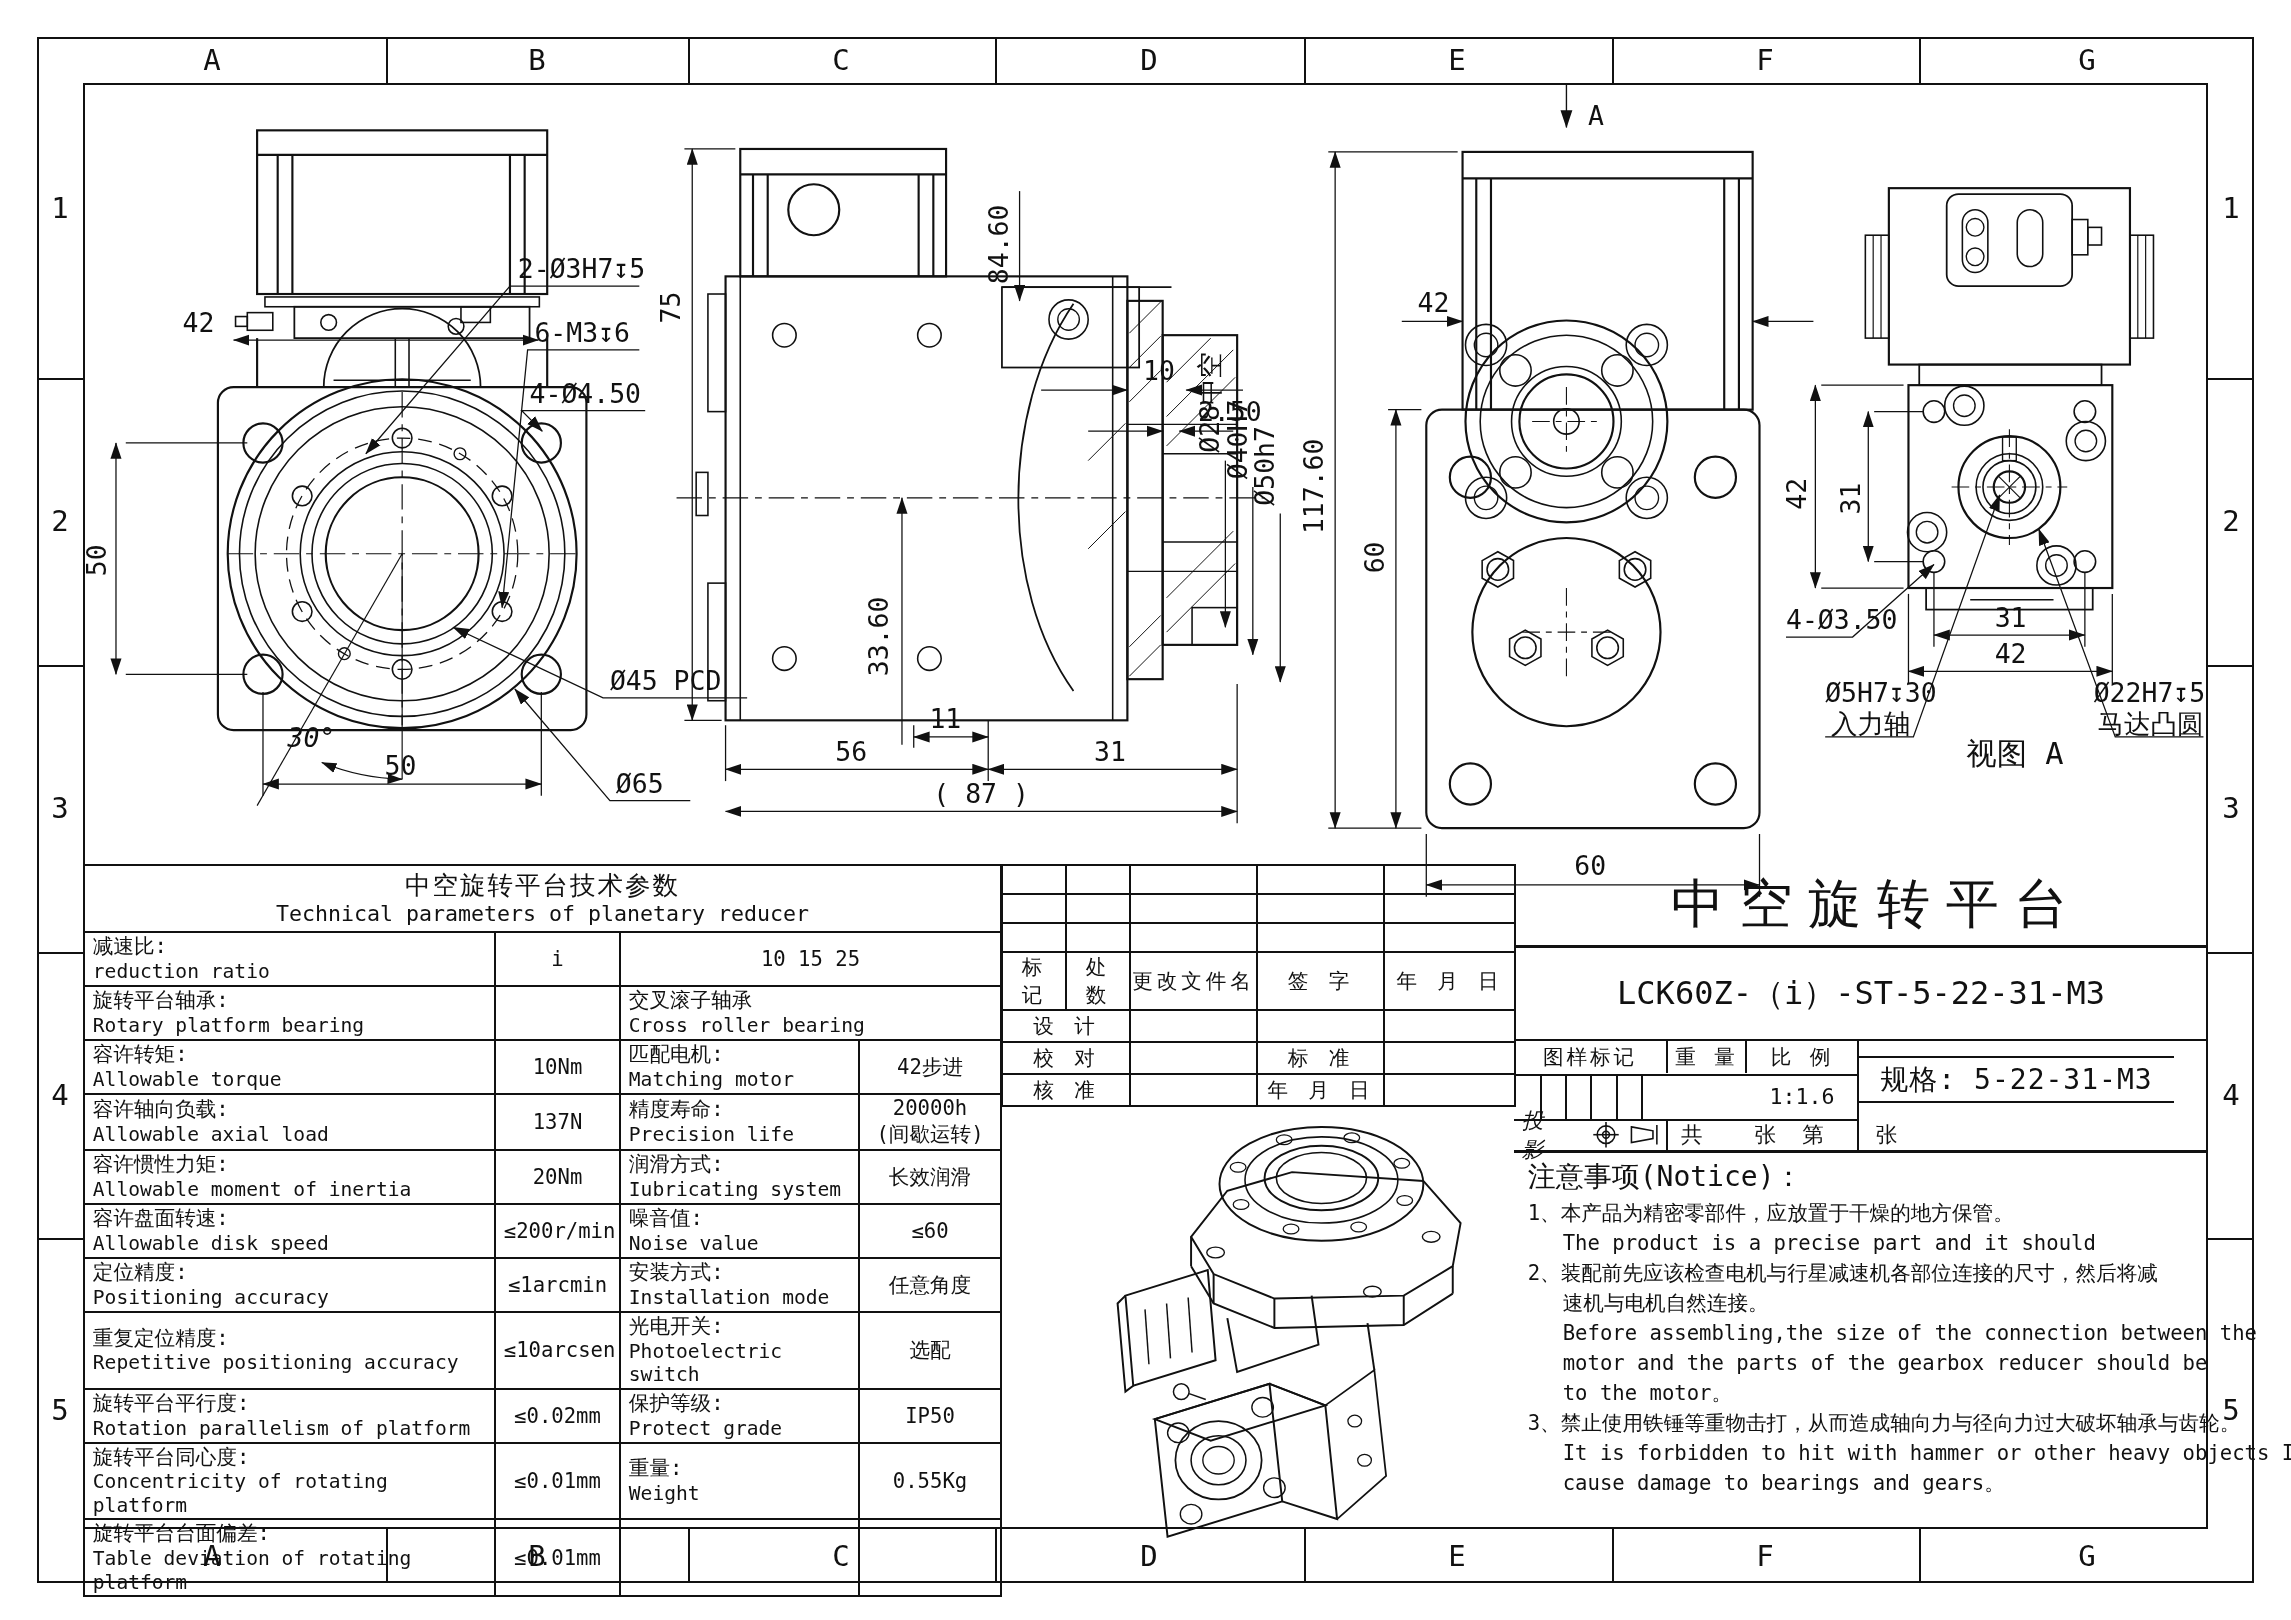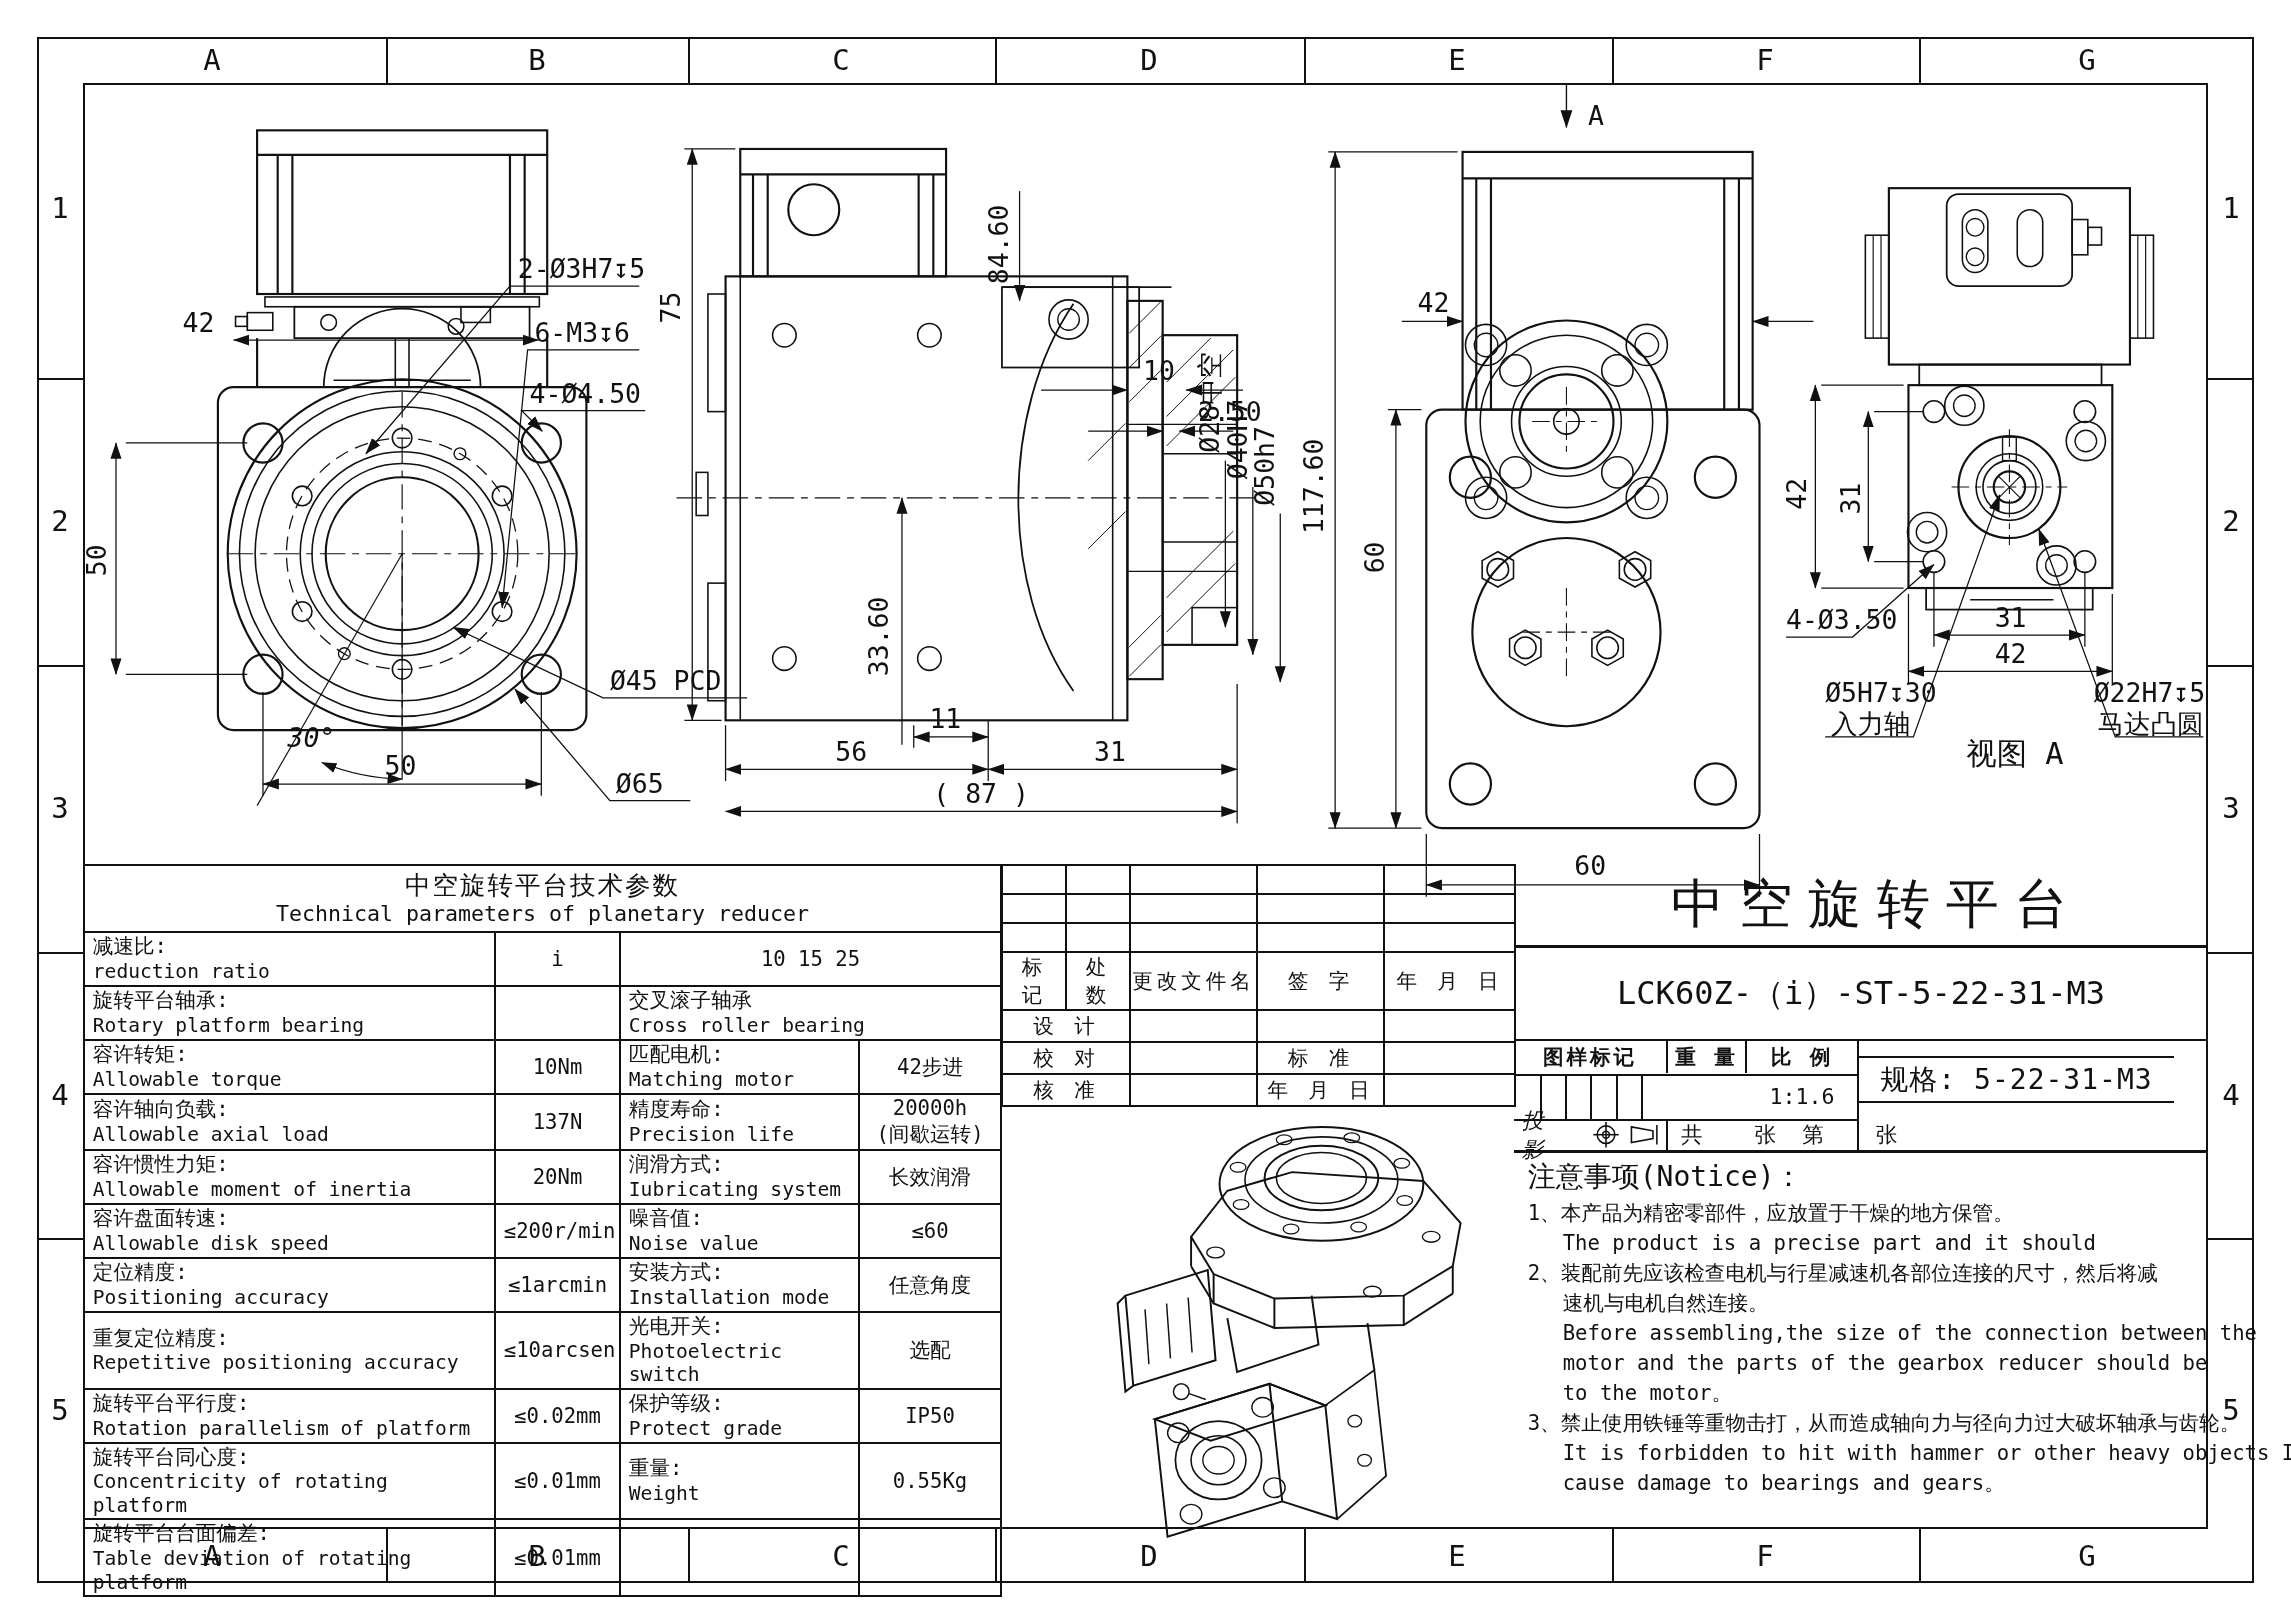--- a/index.html
+++ b/index.html
@@ -25,21 +25,21 @@
   #rev-table{left:1001px;top:864px;width:514px;}
   #rev-table td{border:2px solid #111;text-align:center;font-size:20.6px;padding:0;letter-spacing:3.9px;}
   #rev-table tr.blank{height:29px;}
   #rev-table tr.hdr{height:32px;}
   #rev-table tr.sig{height:32px;}
   
   #title-block{left:1514px;top:864px;width:694px;height:665px;box-sizing:border-box;}
   #tb-title{left:0;top:0;width:694px;height:84px;border-bottom:3.4px solid #111;display:flex;align-items:center;justify-content:center;font-size:53px;letter-spacing:15.7px;box-sizing:border-box;padding-left:32px;}
   #tb-code{left:0;top:84px;width:694px;height:93px;border-bottom:2px solid #111;display:flex;align-items:center;justify-content:center;font-size:32px;box-sizing:border-box;}
   .tb-line{background:#111;}
-  .tb-cell-label{font-size:20.6px;display:flex;align-items:center;justify-content:center;letter-spacing:2.9px;font-weight:bold;}
+  .tb-cell-label{font-size:20.6px;display:flex;align-items:center;justify-content:center;letter-spacing:2.9px;}
   #tb-scale-val{font-size:21.6px;display:flex;align-items:center;justify-content:center;}
   #tb-spec{font-size:28px;display:flex;align-items:center;justify-content:center;letter-spacing:1px;border-top:2px solid #111;border-bottom:2px solid #111;box-sizing:border-box;}
   #tb-proj-label{font-size:21.6px;letter-spacing:5.9px;display:flex;align-items:center;font-style:italic;}
   #tb-sheets{font-size:21.6px;display:flex;align-items:center;white-space:pre;}
   #notice{left:0;top:286px;width:694px;height:378px;box-sizing:border-box;padding:7.8px 13.7px;}
   #notice .ntitle{font-size:28px;margin-bottom:2px;}
   #notice .nline{font-size:20.6px;line-height:30px;white-space:nowrap;}
   #notice .ind{padding-left:35px;}
   svg text{fill:#111;}
 </style>

